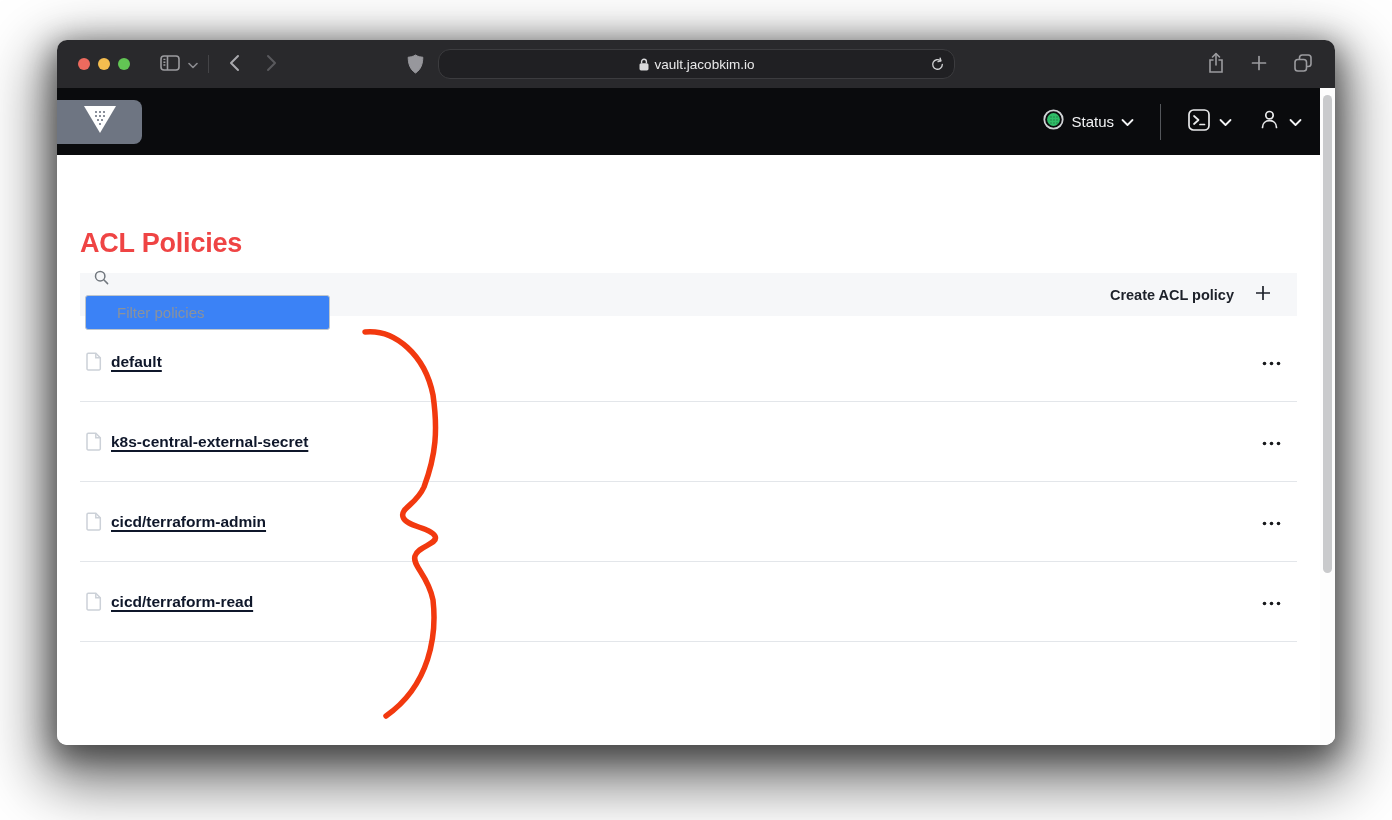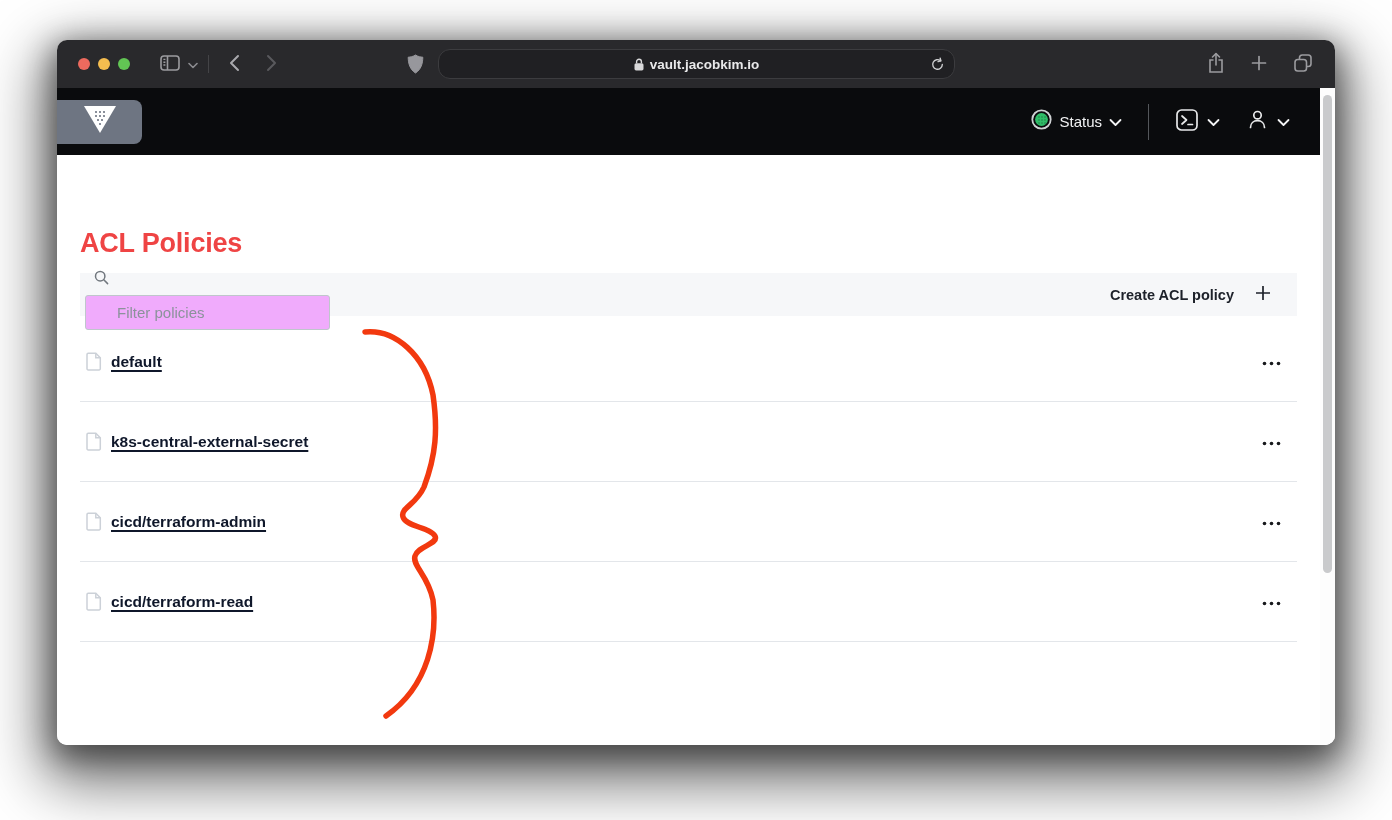--- a/index.html
+++ b/index.html
@@ -23,21 +23,20 @@
   .light.green { background:#62c554; }
   .tb-group { display:flex; align-items:center; }
   .tb-btn { display:flex; align-items:center; justify-content:center;
     background:none; border:none; padding:0 6px; cursor:default; }
   .sep-v { width:1px; height:18px; background:#444447; margin:0 4px; }
   .url-field {
     position:absolute; left:381px; top:9px; width:517px; height:30px;
     background:#202023; border:1px solid #3c3c3f; border-radius:12px;
     display:flex; align-items:center; justify-content:center; color:#e9e9ea;
     font-size:13.5px;
-    font-weight:bold;
   }
   .url-field .lock { margin-right:6px; display:flex; }
   .url-reload { position:absolute; right:9px; top:7px; }
   .tb-right { position:absolute; right:16px; display:flex; align-items:center; gap:14px; }
   .shield-wrap { position:absolute; left:350px; top:14px; }
 
   
   .browser-content { position:relative; height:657px; background:#fff; }
   .scroll-track { position:absolute; top:0; right:0; bottom:0; width:15px; background:#fdfdfd; }
   .scroll-thumb { position:absolute; top:7px; right:3px; width:9px; height:478px;
@@ -45,35 +44,35 @@
 
   .app-area { position:absolute; left:0; top:0; bottom:0; right:15px; }
 
   
   .vault-nav { height:67px; background:#0a0b0d; display:flex; align-items:center;
     color:#f2f3f4; }
   .logo-block { width:85px; height:44px; background:#6e7582;
     border-radius:0 8px 8px 0; display:flex; align-items:center; justify-content:center; }
   .nav-links { display:flex; gap:28px; margin-left:29px; }
   .nav-link { color:#f2f3f4; font-size:15px; font-weight:500; cursor:pointer; }
-  .nav-right { margin-left:auto; display:flex; align-items:center; padding-right:30px; }
+  .nav-right { margin-left:auto; display:flex; align-items:center; padding-right:18px; }
   .status-group { display:flex; align-items:center; gap:7px; cursor:pointer; }
   .status-label { font-size:15px; font-weight:500; }
   .nav-divider { width:1px; height:36px; background:#54575b; margin:0 26px; }
   .icon-group { display:flex; align-items:center; gap:8px; cursor:pointer; }
   .icon-group + .icon-group { margin-left:26px; }
 
   
   .page { padding:0 23px; }
   .page-title { margin-top:73px; font-size:27px; font-weight:700; color:#ef4444;
     letter-spacing:-0.2px; }
   .filter-bar { margin-top:14px; height:43px; background:#f6f7f9;
     display:flex; align-items:center; padding:0 27px 0 5px; }
   .filter-wrap { position:relative; }
-  .filter-input { width:245px; height:35px; background:#f0abfc;
+  .filter-input { width:245px; height:35px; background:#3b82f6;
     border:1px solid #bfc6cc; border-radius:3px; padding:0 10px 0 31px;
     font-size:15px; color:#33383f; font-family:"Liberation Sans", sans-serif;margin-top:35px; }
   .filter-input::placeholder { color:#8b929b; }
   .search-icon { position:absolute; left:9px; top:10px; pointer-events:none; }
   .create-btn { margin-left:auto; display:flex; align-items:center; gap:22px;
     background:none; border:none; font-size:14.5px; font-weight:700; color:#1d212a;
     cursor:pointer; font-family:"Liberation Sans", sans-serif; }
 
   .policy-list { margin-top:6px; }
   .policy-row { height:80px; display:flex; align-items:center;

